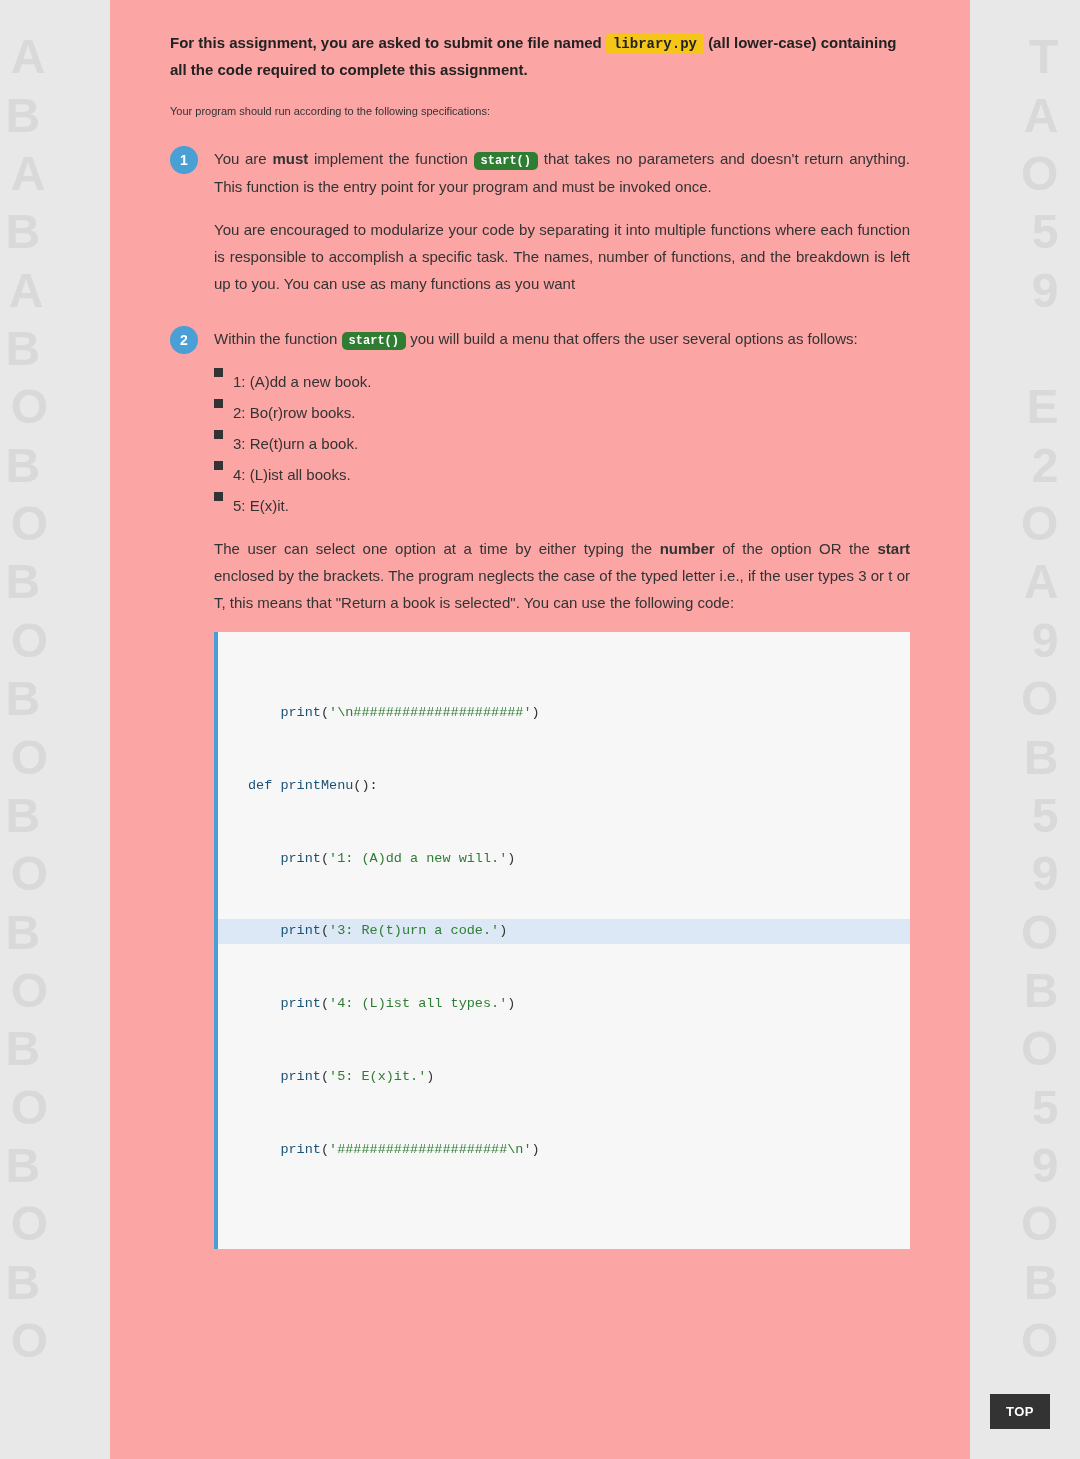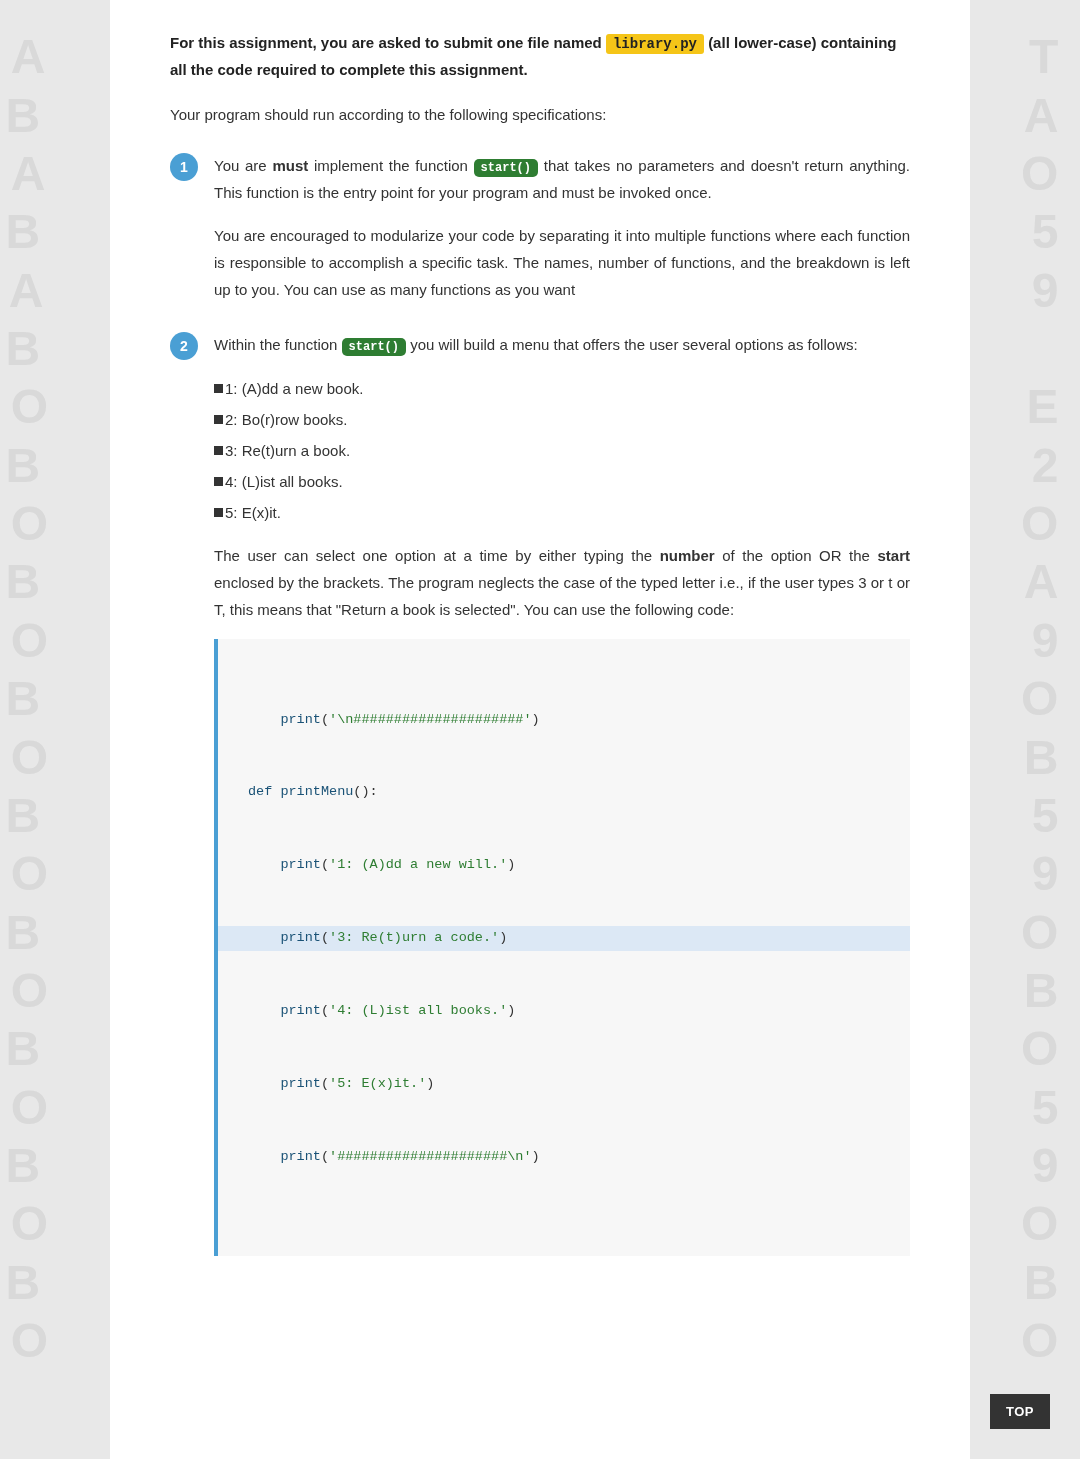--- a/index.html
+++ b/index.html
@@ -30,21 +30,21 @@
       font-size: 48px;
       font-weight: bold;
       color: rgba(150,150,150,0.18);
       font-family: Arial, sans-serif;
     }
 
     
     .main-card {
       position: relative;
       z-index: 1;
-      background: #ffffff;
+      background: #fca5a5;
       margin: 0 auto;
       max-width: 860px;
       min-height: 1459px;
       padding: 30px 60px 60px 60px;
     }
 
     .assignment-intro {
       font-size: 15px;
       line-height: 1.7;
       color: #222;
@@ -59,21 +59,21 @@
       background: #f5c518;
       color: #222;
       font-weight: 600;
       padding: 2px 7px;
       border-radius: 3px;
       font-size: 14px;
       font-family: 'Courier New', monospace;
     }
 
     .intro-text {
-      font-size: 15px;
+      font-size: 11px;
       color: #333;
       margin-bottom: 24px;
       line-height: 1.7;
     }
 
     
     .numbered-section {
       display: flex;
       align-items: flex-start;
       margin-bottom: 28px;
@@ -123,22 +123,22 @@
 
     
     .menu-options {
       list-style: none;
       margin: 8px 0 16px 0;
       padding: 0;
     }
 
     .menu-options li {
       display: flex;
-      align-items: center;
-      gap: 2px;
+      align-items: flex-start;
+      gap: 10px;
       font-size: 15px;
       color: #333;
       line-height: 1.8;
       margin-bottom: 4px;
     }
 
     .bullet-square {
       width: 9px;
       height: 9px;
       background: #333;
@@ -338,21 +338,21 @@
         <strong>start</strong>
         <span> enclosed by the brackets. The program neglects the case of the typed letter i.e., if the user types 3 or t or T, this means that "Return a book is selected". You can use the following code:</span>
       </p>
 
       <div class="code-block-wrapper">
         <div class="code-block">
           <span class="code-line">    <span class="code-function">print</span>(<span class="code-string">'\n#####################'</span>)</span>
           <span class="code-line"><span class="code-keyword">def</span> <span class="code-function">printMenu</span>():</span>
           <span class="code-line">    <span class="code-function">print</span>(<span class="code-string">'1: (A)dd a new will.'</span>)</span>
           <span class="code-line code-highlighted">    <span class="code-function">print</span>(<span class="code-string">'3: Re(t)urn a code.'</span>)</span>
-          <span class="code-line">    <span class="code-function">print</span>(<span class="code-string">'4: (L)ist all books.'</span>)</span>
+          <span class="code-line">    <span class="code-function">print</span>(<span class="code-string">'4: (L)ist all types.'</span>)</span>
           <span class="code-line">    <span class="code-function">print</span>(<span class="code-string">'5: E(x)it.'</span>)</span>
           <span class="code-line">    <span class="code-function">print</span>(<span class="code-string">'#####################\n'</span>)</span>
         </div>
         <div style="padding: 6px 0 8px 0; display:flex; justify-content:center;">
           <div class="scrollbar-indicator">
             <div class="scrollbar-thumb"></div>
           </div>
         </div>
       </div>
 

